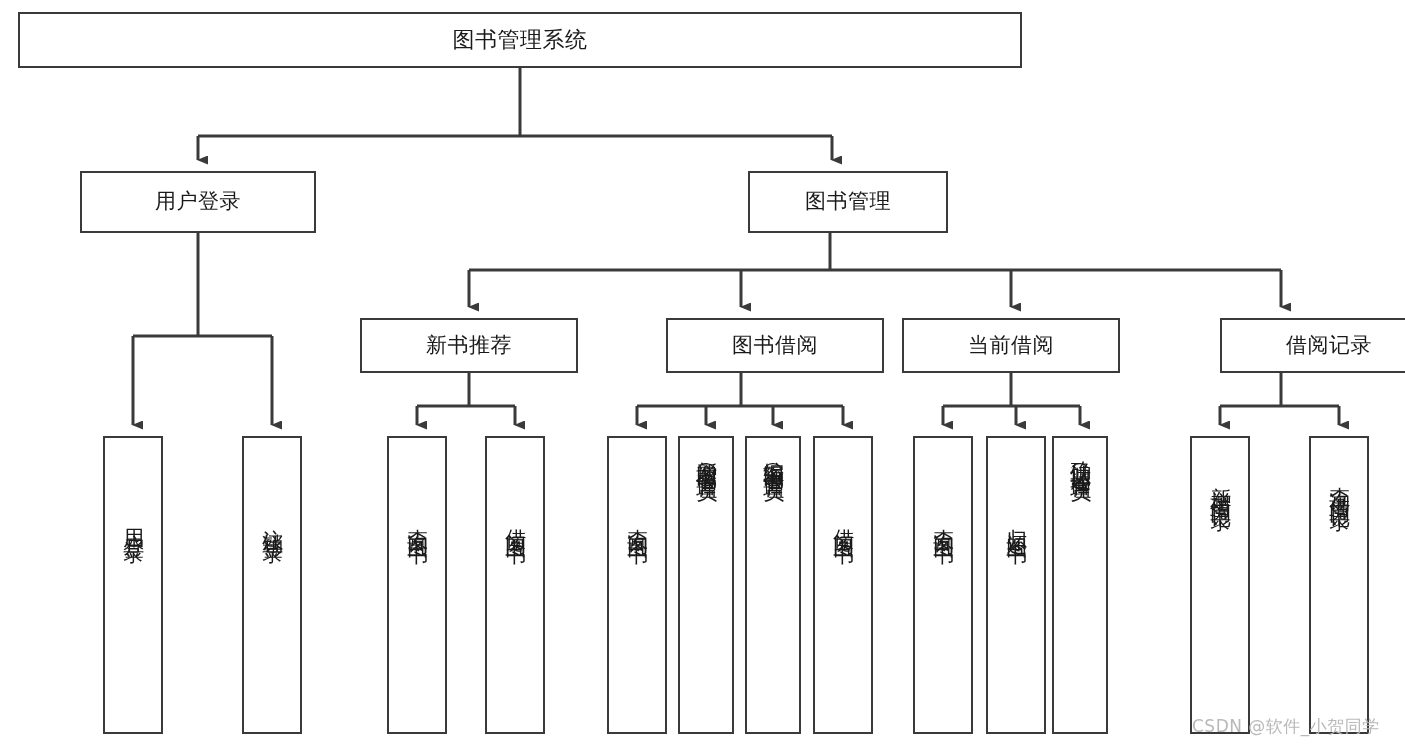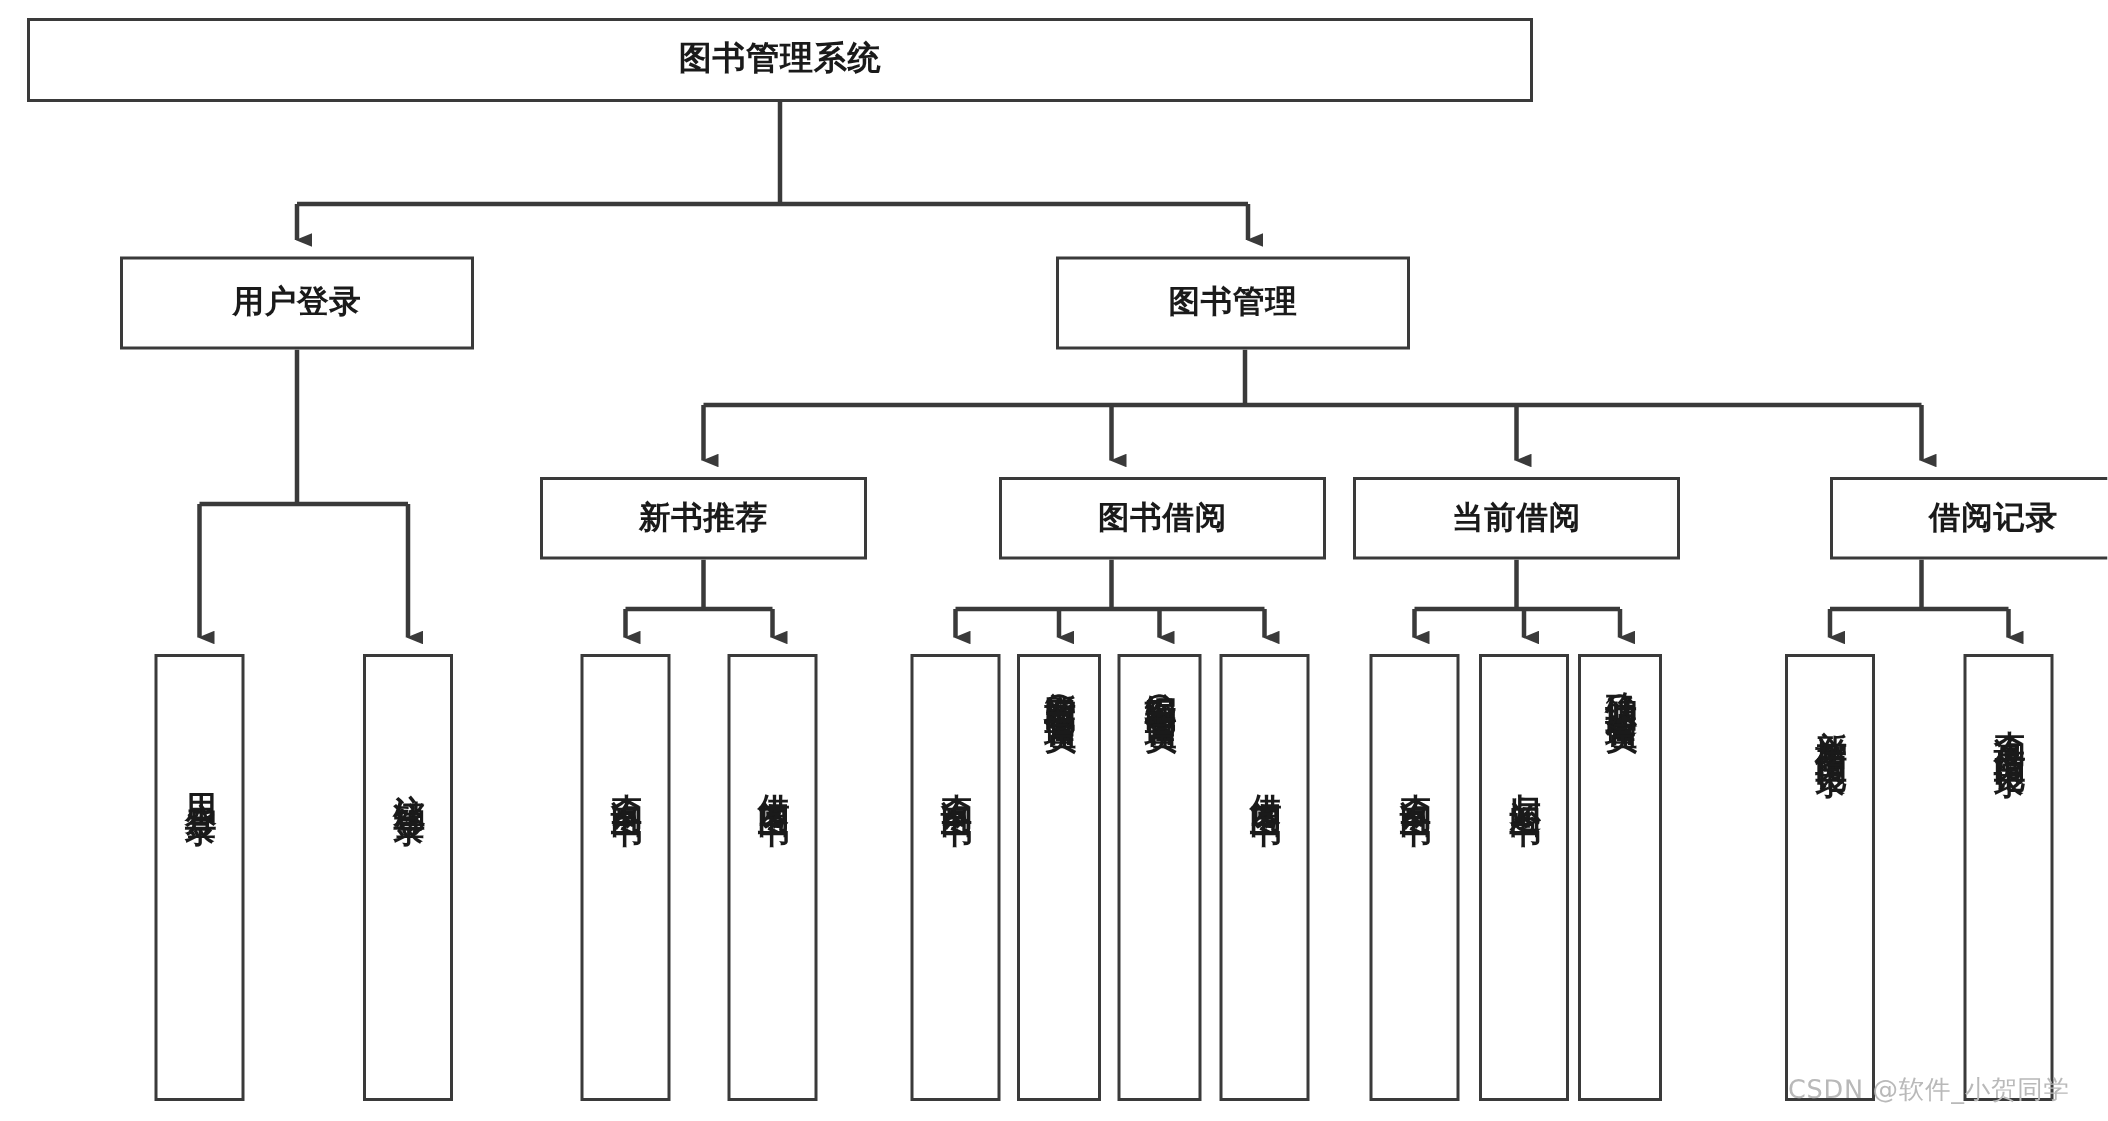--- a/index.html
+++ b/index.html
@@ -23,21 +23,20 @@
     pointer-events: none;
   }
   .node {
     position: absolute;
     box-sizing: border-box;
     background: #ffffff;
     border: 2px solid #3a3a3a;
     display: flex;
     align-items: center;
     justify-content: center;
-    font-weight: bold;
   }
   .node-label {
     color: #1a1a1a;
     line-height: 1.12;
     white-space: nowrap;
   }
   
   .node.horiz .node-label {
     font-size: 21px;
     letter-spacing: 0.5px;
@@ -124,21 +123,21 @@
     </g>
   </svg>
 
   <div class="node horiz root" style="left:18px; top:12px; width:1004px; height:56px;">
     <span class="node-label">图书管理系统</span>
   </div>
 
   <div class="node horiz" style="left:80px; top:171px; width:236px; height:62px;">
     <span class="node-label">用户登录</span>
   </div>
-  <div class="node horiz" style="left:704px; top:171px; width:236px; height:62px;">
+  <div class="node horiz" style="left:748px; top:171px; width:200px; height:62px;">
     <span class="node-label">图书管理</span>
   </div>
 
   <div class="node horiz" style="left:360px; top:318px; width:218px; height:55px;">
     <span class="node-label">新书推荐</span>
   </div>
   <div class="node horiz" style="left:666px; top:318px; width:218px; height:55px;">
     <span class="node-label">图书借阅</span>
   </div>
   <div class="node horiz" style="left:902px; top:318px; width:218px; height:55px;justify-content:center;">

